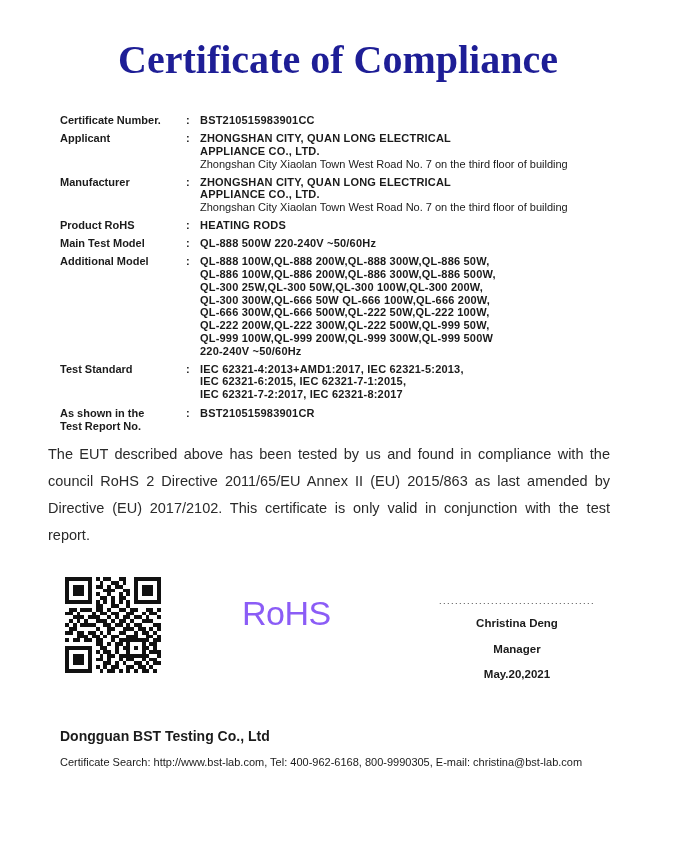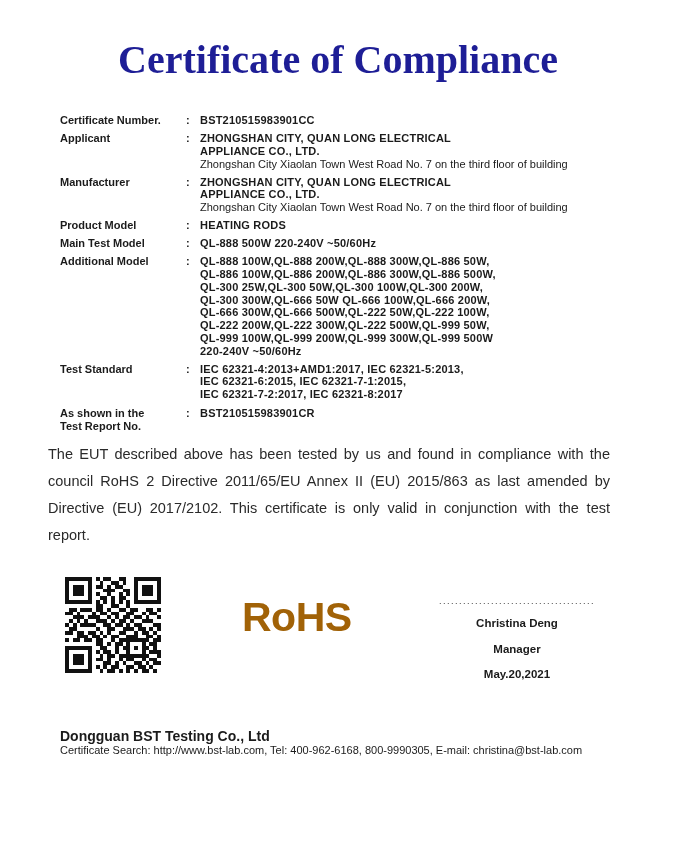--- a/index.html
+++ b/index.html
@@ -24,32 +24,32 @@
     font-size:14.5px; line-height:27px; text-align:justify; color:#2a2a2a;
   }
   .qr {
     position:absolute; left:65px; top:577px; width:96px; height:96px;
     display:grid; grid-template-columns:repeat(25,1fr); grid-template-rows:repeat(25,1fr);
     background:#fff;
   }
   .qr .m1 { background:#111; }
   .qr .m0 { background:#fff; }
   .rohs {
-    position:absolute; left:242px; top:594px; font-size:41px; font-weight:bold;
-    letter-spacing:-0.5px; color:#a16207;
+    position:absolute; left:242px; top:594px; font-size:34px; font-weight:normal;
+    letter-spacing:-0.5px; color:#8b5cf6;
   }
   .signature { position:absolute; left:428px; top:597px; width:178px; text-align:center; }
   .sig-line { font-size:9px; letter-spacing:1.5px; line-height:8px; color:#333; white-space:nowrap; overflow:hidden; }
   .sig-name { margin-top:12px; font-weight:bold; font-size:11.5px; }
   .sig-role { margin-top:14px; font-weight:bold; font-size:11.5px; }
   .sig-date { margin-top:13px; font-weight:bold; font-size:11.5px; }
   .footer { position:absolute; left:60px; top:728px; right:40px; }
   .footer-company { font-weight:bold; font-size:14px; }
   .footer-address { margin-top:10px; font-size:11px; }
-  .footer-contact { font-size:11px; }
+  .footer-contact { margin-top:12px; font-size:11px; }
 </style>
 </head>
 <body>
 
 <div class="page">
 
   <div class="title" style="color: rgb(30, 30, 150);">Certificate of Compliance</div>
 
   <div class="fields">
       <div class="field-row">
@@ -71,21 +71,21 @@
       <div class="field-row">
         <div class="field-label">Manufacturer</div>
         <div class="field-colon">:</div>
         <div class="field-value">
           <div class="value-line">ZHONGSHAN CITY, QUAN LONG ELECTRICAL</div>
           <div class="value-line">APPLIANCE CO., LTD.</div>
           <div class="value-line normal">Zhongshan City Xiaolan Town West Road No. 7 on the third floor of building</div>
         </div>
       </div>
       <div class="field-row">
-        <div class="field-label">Product Model</div>
+        <div class="field-label">Product RoHS</div>
         <div class="field-colon">:</div>
         <div class="field-value">
           <div class="value-line">HEATING RODS</div>
         </div>
       </div>
       <div class="field-row">
         <div class="field-label">Main Test Model</div>
         <div class="field-colon">:</div>
         <div class="field-value">
           <div class="value-line">QL-888 500W 220-240V ~50/60Hz</div>

